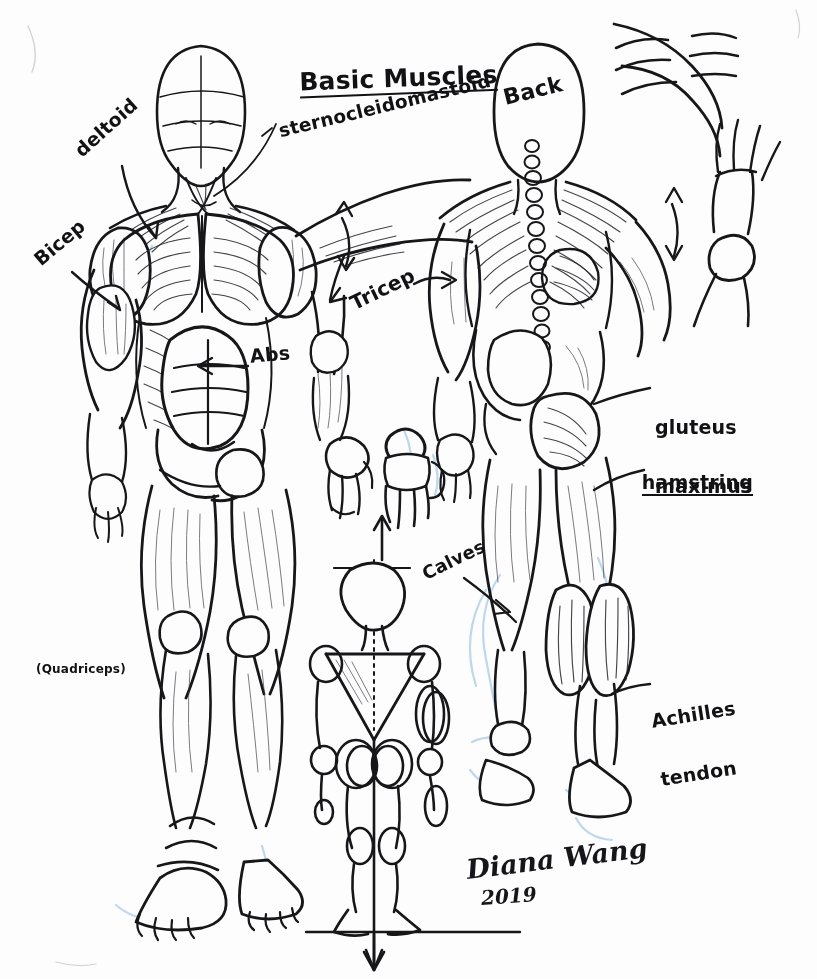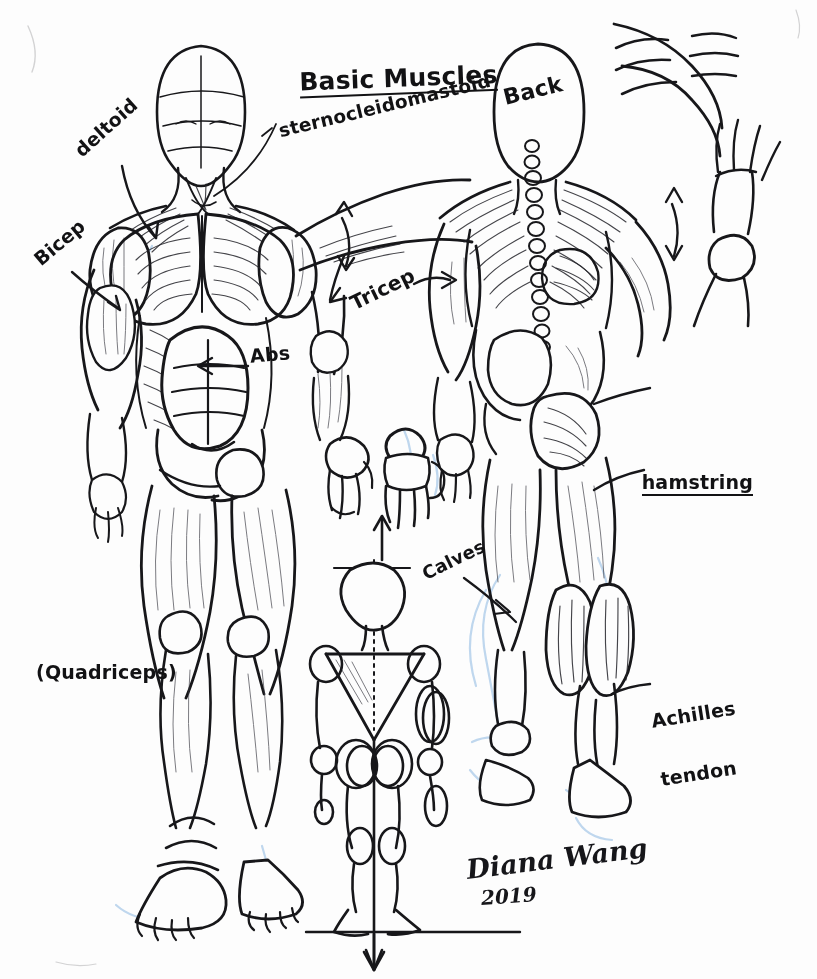--- a/index.html
+++ b/index.html
@@ -22,21 +22,21 @@
   }
   .lbl .ln{display:block;}
   .u{border-bottom:2.6px solid #121214;padding-bottom:1px;display:inline-block;}
   #title{left:281px;top:40px;font-size:25px;transform:rotate(-2.2deg);}
   #scm{left:276px;top:96px;font-size:18.5px;transform:rotate(-13.5deg);}
   #deltoid{left:68px;top:118px;font-size:19px;transform:rotate(-42deg);}
   #bicep{left:30px;top:233px;font-size:19px;transform:rotate(-40deg);}
   #abs{left:250px;top:345px;font-size:19px;transform:rotate(-5deg);}
   #tricep{left:348px;top:279px;font-size:20px;transform:rotate(-26deg);}
   #quads{left:57px;top:638px;font-size:21px;}
-  #quadsub{left:36px;top:663px;font-size:19px;}
+  #quadsub{left:36px;top:663px;font-size:12px;}
   #back{left:503px;top:80px;font-size:22px;transform:rotate(-14deg);}
   #glut{left:655px;top:378px;font-size:19px;}
   #ham{left:628px;top:453px;font-size:19px;}
   #calves{left:420px;top:551px;font-size:18px;transform:rotate(-26deg);}
   #achil{left:654px;top:665px;font-size:19px;transform:rotate(-9deg);}
   #sig{position:absolute;left:466px;top:843px;font-size:27px;color:#16161a;
        font-family:"DejaVu Serif", serif;font-style:italic;font-weight:700;
        transform:rotate(-7deg);white-space:pre;}
   #sigyear{position:absolute;left:481px;top:884px;font-size:20px;color:#16161a;
        font-family:"DejaVu Serif", serif;font-style:italic;font-weight:700;
@@ -568,20 +568,24 @@
 <div class="lbl" id="bicep">Bicep</div>
 
 <div class="lbl" id="abs">Abs</div>
 
 <div class="lbl" id="tricep">Tricep</div>
 
 <div class="lbl" id="quadsub">(Quadriceps)</div>
 
 <div class="lbl" id="back">Back</div>
 
+<div class="lbl" id="glut">
+  <span class="ln">gluteus</span>
+  <span class="ln">maximus</span>
+</div>
 
 <div class="lbl" id="ham">
   <span class="u">hamstring</span>
 </div>
 
 <div class="lbl" id="calves">Calves</div>
 
 <div class="lbl" id="achil">
   <span class="ln">Achilles</span>
   <span class="ln">tendon</span>

